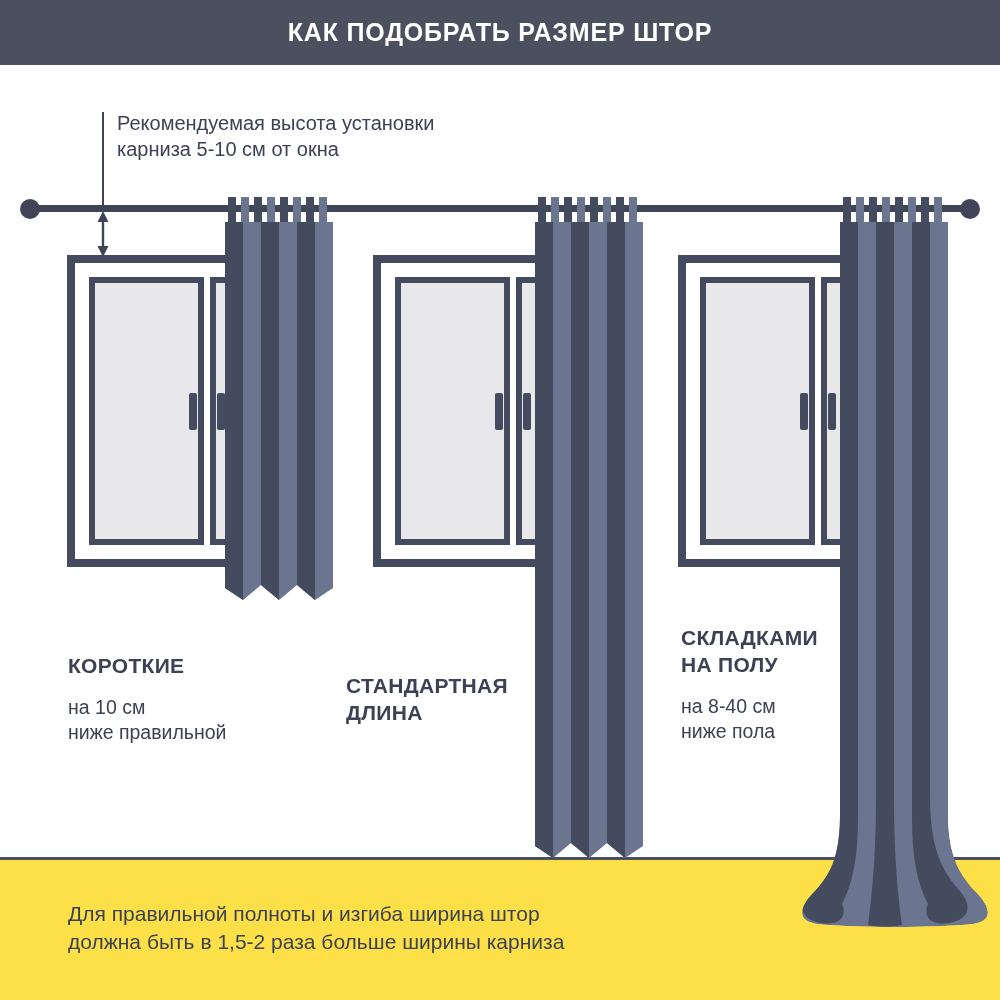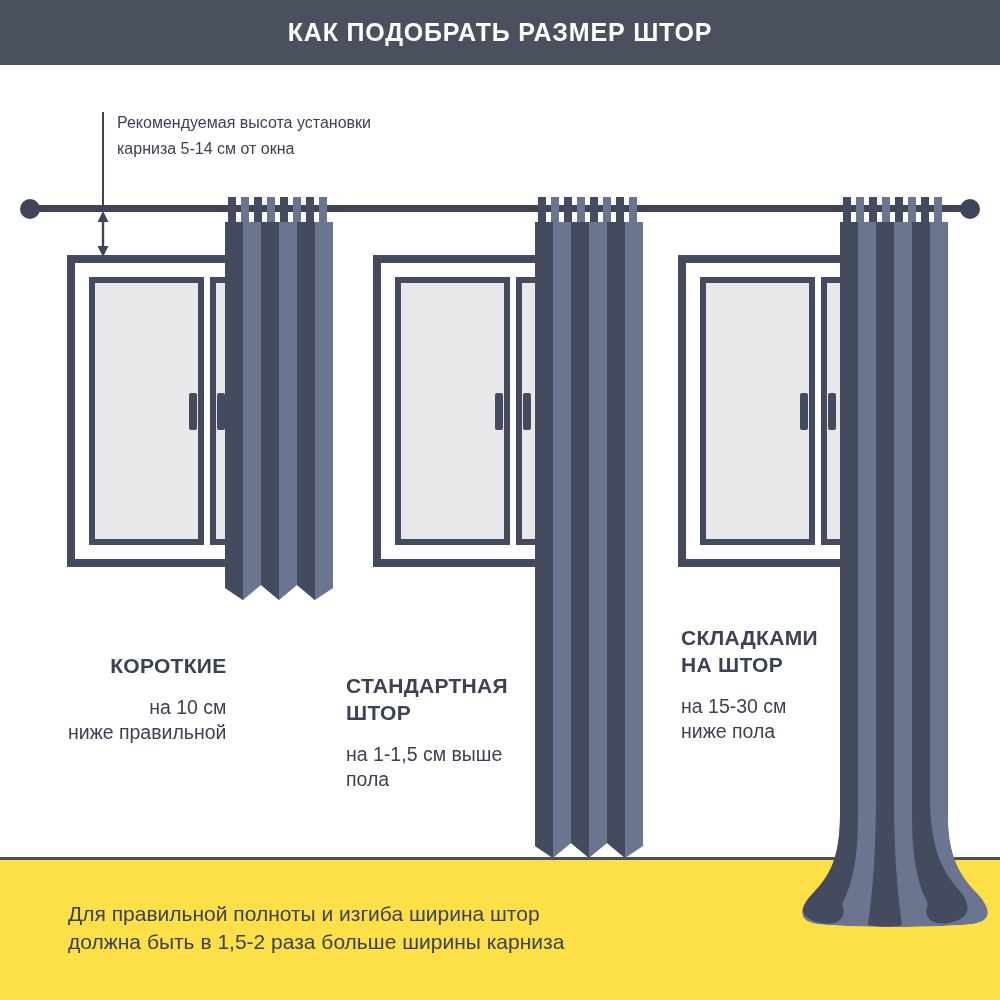--- a/index.html
+++ b/index.html
@@ -10,21 +10,21 @@
     --dark:#3f4457;          
     --wb:#454b5e;            
     --light:#6b7590;         
     --txt:#3c4254;
   }
   
   .header{position:absolute;left:0;top:0;width:1000px;height:65px;background:#4b505e;}
   .header .title{display:block;width:100%;text-align:center;line-height:65px;color:#ffffff;
     font-size:25px;font-weight:600;letter-spacing:.8px;}
   
-  .annotation{position:absolute;left:117px;top:110px;color:var(--txt);font-size:16px;line-height:26px;}
+  .annotation{position:absolute;left:117px;top:110px;color:var(--txt);font-size:20px;line-height:26px;}
   .vline{position:absolute;left:102px;top:112px;width:2px;height:95px;background:var(--dark);}
   .arrow-gap{position:absolute;left:95px;top:211px;}
   
   .rod{position:absolute;left:30px;top:205px;width:940px;height:7px;background:var(--dark);border-radius:4px;}
   .rod-ball{position:absolute;top:199px;width:20px;height:20px;border-radius:50%;background:var(--dark);}
   .rod-ball.left{left:20px;} .rod-ball.right{left:960px;}
   
   .window{position:absolute;top:255px;width:215px;height:312px;background:#fff;
     border:8px solid var(--wb);box-sizing:border-box;overflow:hidden;}
   .pane{position:absolute;top:14px;bottom:14px;background:#e8e8ea;border:6px solid var(--wb);box-sizing:border-box;}
@@ -35,38 +35,38 @@
   .pane-right .handle{left:1px;}
   
   .curtain{position:absolute;top:197px;}
   .curtain-1{left:225px;} .curtain-2{left:535px;} .curtain-3{left:795px;}
   
   .floor-line{position:absolute;left:0;top:857px;width:1000px;height:3px;background:#4b505e;}
   .footer{position:absolute;left:0;top:860px;width:1000px;height:140px;background:#fde047;}
   .footer-text{position:absolute;left:68px;top:40px;color:var(--txt);font-size:21px;line-height:28px;}
   
   .label{position:absolute;color:var(--txt);}
-  .label-1{left:68px;top:652px;text-align:right;} .label-2{left:346px;top:672px;} .label-3{left:681px;top:624px;}
+  .label-1{left:68px;top:652px;} .label-2{left:346px;top:672px;} .label-3{left:681px;top:624px;}
   .label .head{font-size:21px;font-weight:700;line-height:27px;letter-spacing:.3px;}
   .label .head span:empty{display:none;}
   .label .desc{font-size:19.5px;line-height:25px;margin-top:16px;}
   .head span,.desc span{display:block;}
 </style>
 </head>
 <body>
 
 <div id="canvas">
 
   <div class="header">
     <span class="title">КАК ПОДОБРАТЬ РАЗМЕР ШТОР</span>
   </div>
 
   <div class="annotation">
     <span style="display:block">Рекомендуемая высота установки</span>
-    <span style="display:block">карниза 5-14 см от окна</span>
+    <span style="display:block">карниза 5-10 см от окна</span>
   </div>
   <div class="vline"></div>
   <svg class="arrow-gap" width="16" height="46" viewBox="0 0 16 46">
     <line x1="8" y1="7" x2="8" y2="39" stroke="#3f4457" stroke-width="2.4"></line>
     <polygon points="8,0 2.5,11 13.5,11" fill="#3f4457"></polygon>
     <polygon points="8,46 2.5,35 13.5,35" fill="#3f4457"></polygon>
   </svg>
 
   <div class="rod"></div>
   <div class="rod-ball left"></div>
@@ -189,31 +189,27 @@
 
     </div>
     <div class="desc">
       <span>на 10 см</span>
       <span>ниже правильной</span>
     </div>
   </div>
   <div class="label label-2">
     <div class="head">
       <span>СТАНДАРТНАЯ</span>
-      <span>ШТОР</span>
-    </div>
-    <div class="desc">
-      <span>на 1-1,5 см выше</span>
-      <span>пола</span>
+      <span>ДЛИНА</span>
     </div>
   </div>
   <div class="label label-3">
     <div class="head">
       <span>СКЛАДКАМИ</span>
-      <span>НА ШТОР</span>
+      <span>НА ПОЛУ</span>
     </div>
     <div class="desc">
-      <span>на 15-30 см</span>
+      <span>на 8-40 см</span>
       <span>ниже пола</span>
     </div>
   </div>
 
 </div>
 
 </body></html>

